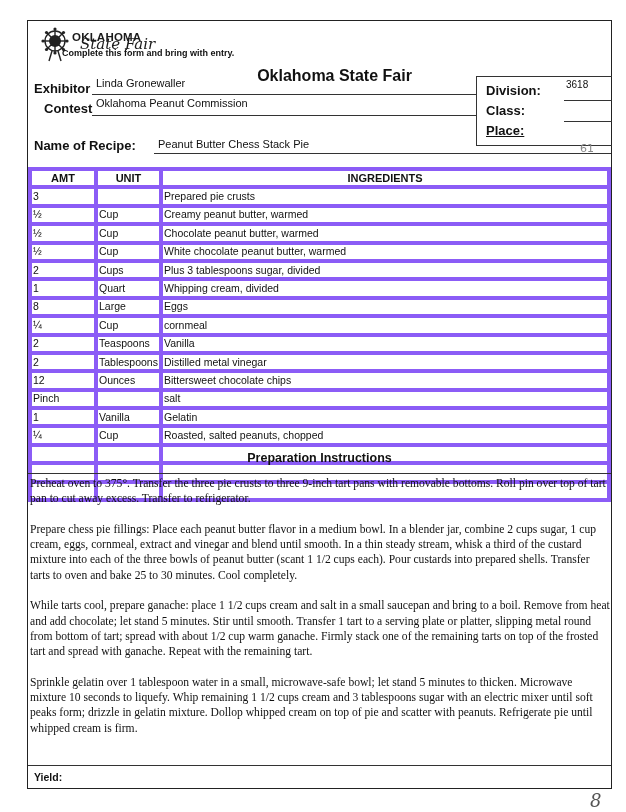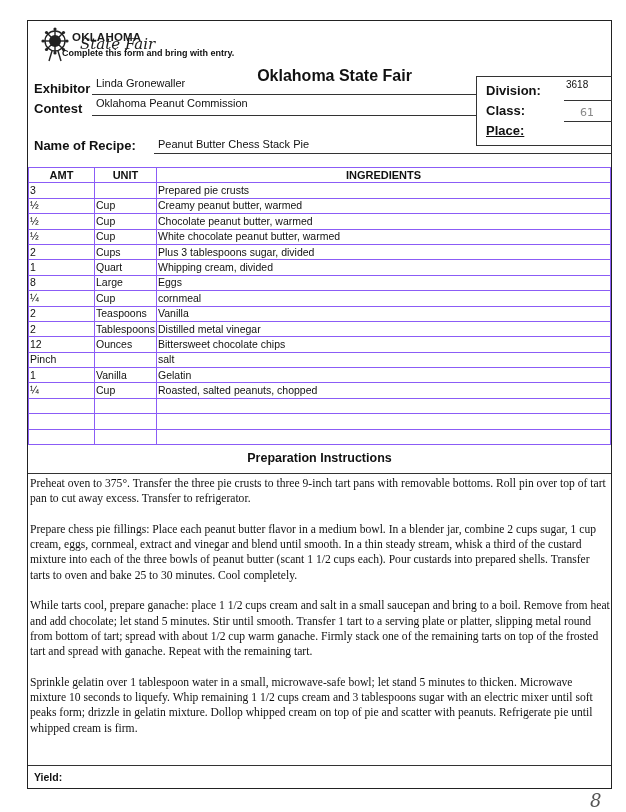--- a/index.html
+++ b/index.html
@@ -10,30 +10,30 @@
   .logo .ok { position: absolute; left: 36px; top: 6px; font-family: Liberation Sans, sans-serif; font-weight: bold; font-size: 11.5px; letter-spacing: 0.2px; color: #1a1a1a; }
   .logo .sf { position: absolute; left: 44px; top: 10px; font-family: "DejaVu Serif", serif; font-style: italic; font-size: 15px; color: #1a1a1a; }
   .title { position: absolute; left: 0; width: 100%; top: 4px; text-align: center; font-weight: bold; font-size: 16px; padding-left: 30px; box-sizing: border-box; margin-top: 42px; }
   .sub1 { position: absolute; left: 0; width: 100%; top: 27px; text-align: left; font-weight: bold; font-size: 9px; padding-left: 34px; box-sizing: border-box; }
   .sub2 { position: absolute; left: 0; width: 100%; top: 40px; text-align: center; font-weight: bold; font-size: 9px; padding-left: 14px; box-sizing: border-box; }
   .lbl { position: absolute; font-weight: bold; font-size: 13px; }
   .val { position: absolute; font-size: 11px; }
   .uline { position: absolute; height: 0; border-bottom: 1px solid #333; }
   .divbox { position: absolute; left: 448px; top: 55px; width: 136px; height: 70px; border: 1px solid #333; border-right: none; box-sizing: border-box; }
   .ing { position: absolute; left: 0; top: 146px; width: 583px; border-collapse: collapse; }
-  .ing td, .ing th { border: 1px solid #8b5cf6; height: 14.4px; padding: 0 1px; font-size: 10.5px; line-height: 13px; white-space: nowrap; overflow: hidden; }
+  .ing td, .ing th { border: 4px solid #8b5cf6; height: 14.4px; padding: 0 1px; font-size: 10.5px; line-height: 13px; white-space: nowrap; overflow: hidden; }
   .ing th { font-size: 11px; font-weight: bold; text-align: center; }
   .ing col.c1 { width: 66px; } .ing col.c2 { width: 62px; }
   .prep-h { position: absolute; left: 0; top: 430px; width: 100%; text-align: center; font-weight: bold; font-size: 12.5px; }
   .prep-line { position: absolute; left: 0; top: 452px; width: 583px; border-top: 1px solid #333; }
   .prep { position: absolute; left: 2px; top: 455px; width: 580px; font-family: "Liberation Serif", serif; font-size: 11.6px; line-height: 15.3px; }
   .prep p { margin: 0 0 15.3px 0; }
   .yield-line { position: absolute; left: 0; top: 744px; width: 583px; border-top: 1px solid #333; }
   .yield { position: absolute; left: 6px; top: 750px; font-weight: bold; font-size: 10.5px; }
-  .hand { position: absolute; font-family: "DejaVu Sans", sans-serif; color: #888; }
+  .hand { position: absolute; font-family: "DejaVu Sans", sans-serif; color: #888; margin-top: 36px; }
   .page-mark { position: absolute; left: 590px; top: 790px; font-family: "DejaVu Serif", serif; font-style: italic; font-size: 18px; color: #555; }
 </style>
 </head>
 <body>
 
 <div class="form">
 
   <div class="logo">
     <svg class="wheel" viewBox="0 0 30 36">
       <g stroke="#222" stroke-width="1.4" fill="none">
@@ -61,21 +61,21 @@
     <span class="sf">State Fair</span>
   </div>
 
   <div class="title">Oklahoma State Fair</div>
   <div class="sub1">Complete this form and bring with entry.</div>
 
   <span class="lbl" style="left:6px; top:60px;">Exhibitor</span>
   <span class="val" style="left:68px; top:56px;">Linda Gronewaller</span>
   <div class="uline" style="left:64px; top:73px; width:384px;"></div>
 
-  <span class="lbl" style="left:6px; top:80px;">Contest</span>
+  <span class="lbl" style="left:16px; top:80px;">Contest</span>
   <span class="val" style="left:68px; top:76px;">Oklahoma Peanut Commission</span>
   <div class="uline" style="left:64px; top:94px; width:384px;"></div>
 
   <div class="divbox">
     <span class="lbl" style="left:9px; top:6px;">Division:</span>
     <span class="val" style="left:89px; top:2px; font-size:10px;">3618</span>
     <div class="uline" style="left:87px; top:23px; width:48px;"></div>
     <span class="lbl" style="left:9px; top:26px;">Class:</span>
     <span class="hand" style="left:103px; top:29px; font-size:11px;">61</span>
     <div class="uline" style="left:87px; top:44px; width:48px;"></div>

